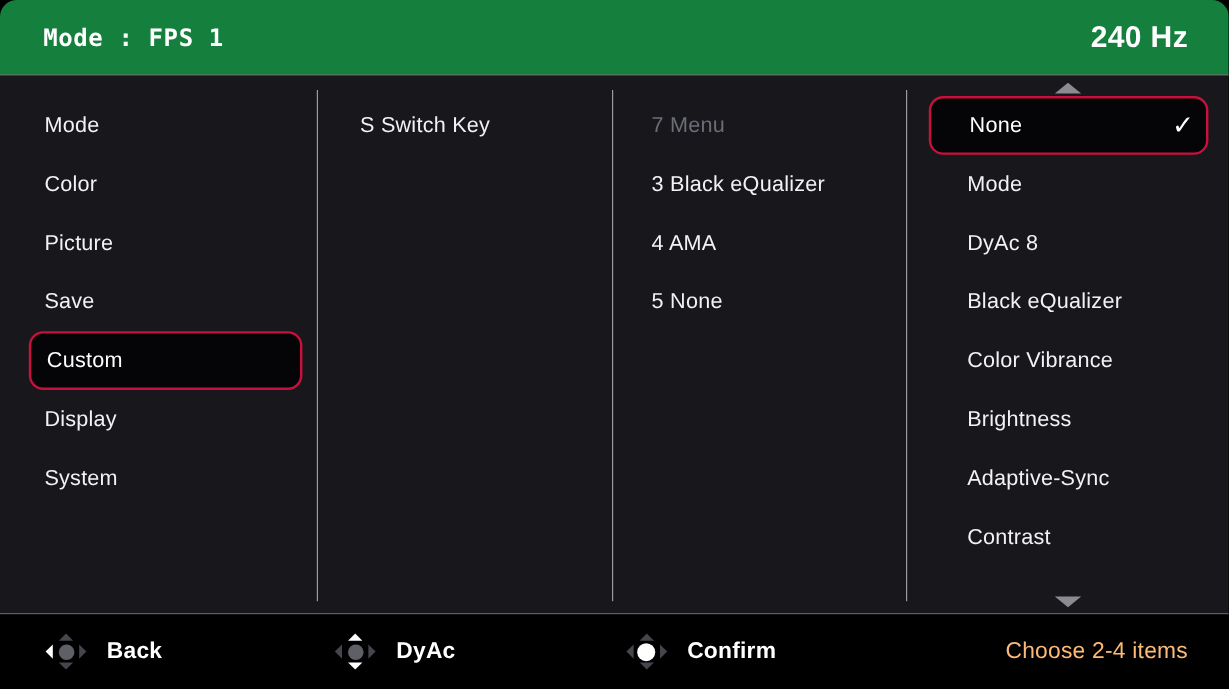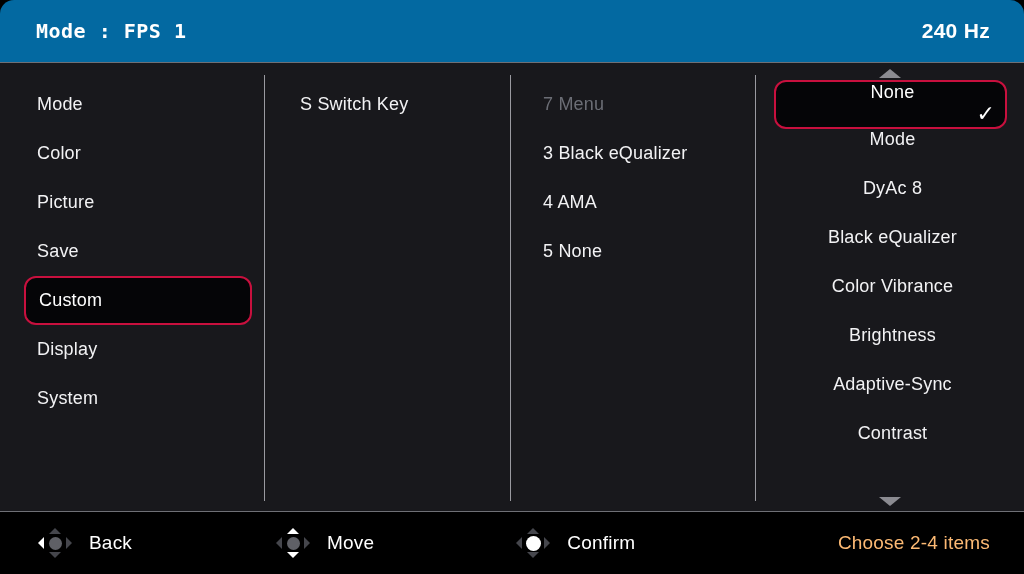--- a/index.html
+++ b/index.html
@@ -9,32 +9,32 @@
     -webkit-font-smoothing:antialiased;
   }
   .osd{
     position:relative;width:1024px;height:574px;
     background:#000;border-radius:14px;overflow:hidden;
     display:flex;flex-direction:column;
   }
 
   
   .osd-header{
-    height:63px;flex:0 0 63px;background:#0369a1;
+    height:63px;flex:0 0 63px;background:#15803d;
     display:flex;align-items:center;justify-content:space-between;
     padding:0 34px 0 36px;box-sizing:border-box;
     border-bottom:1px solid #6f7076;
   }
   .hdr-mode{
     color:#ffffff;font-size:20px;letter-spacing:.5px;
     font-family:"DejaVu Sans Mono","Liberation Mono",monospace;
     font-weight:700;
   }
   .hdr-rate{
-    color:#ffffff;font-size:21px;font-weight:700;letter-spacing:.3px;
+    color:#ffffff;font-size:25px;font-weight:700;letter-spacing:.3px;
   }
 
   
   .osd-body{
     flex:1 1 auto;background:#18181c;display:flex;position:relative;
     border-bottom:1px solid #6f7076;
   }
   .col{position:relative;box-sizing:border-box;padding-top:17px;}
   .col-sep{
     position:absolute;top:12px;bottom:10px;width:1px;background:#9a9aa0;
@@ -56,21 +56,21 @@
   
   .row.sel{
     border:2px solid #c8103e;border-radius:12px;background:#050507;
   }
   .row.sel .lbl{color:#ffffff;}
 
   
   .col1 .row{margin-left:24px;width:228px;padding-left:13px;}
   .col2 .row{margin-left:17px;width:224px;padding-left:18px;}
   .col3 .row{margin-left:18px;width:223px;padding-left:14px;}
-  .col4 .row{margin-left:18px;width:233px;padding-left:4px;flex-direction:column;}
+  .col4 .row{margin-left:18px;width:233px;padding-left:32px;}
 
   .col1 .row.sel{margin-left:24px;}
   .check{
     margin-left:auto;margin-right:10px;color:#ffffff;font-size:22px;
     line-height:1;font-weight:700;
   }
 
   
   .scroll-arrow{
     position:absolute;left:50%;transform:translateX(-50%);
@@ -80,21 +80,21 @@
   .scroll-up{top:6px;border-bottom:9px solid #8b8b91;}
   .scroll-down{bottom:5px;border-top:9px solid #8b8b91;}
 
   
   .osd-footer{
     height:62px;flex:0 0 62px;background:#000;
     display:flex;align-items:center;position:relative;
     padding:0 34px 0 0;box-sizing:border-box;
   }
   .hint{display:flex;align-items:center;}
-  .hint .htxt{color:#ffffff;font-size:19px;margin-left:17px;letter-spacing:.2px;}
+  .hint .htxt{color:#ffffff;font-size:19px;margin-left:17px;letter-spacing:.2px;font-weight:bold;}
   .hint.back{margin-left:38px;}
   .hint.move{margin-left:144px;}
   .hint.confirm{margin-left:142px;}
   .footer-note{
     margin-left:auto;color:#fdba74;font-size:19px;letter-spacing:.2px;
   }
 
   
   .dpad{position:relative;width:34px;height:32px;flex:0 0 34px;}
   .dpad .ctr{
@@ -235,21 +235,21 @@
     </div>
 
     <div class="hint move">
       <span class="dpad hl-vert">
         <span class="ar up"></span>
           <span class="ar dn"></span>
         <span class="ar lf"></span>
           <span class="ar rt"></span>
         <span class="ctr"></span>
       </span>
-      <span class="htxt">Move</span>
+      <span class="htxt">DyAc</span>
     </div>
 
     <div class="hint confirm">
       <span class="dpad hl-center">
         <span class="ar up"></span>
           <span class="ar dn"></span>
         <span class="ar lf"></span>
           <span class="ar rt"></span>
         <span class="ctr"></span>
       </span>

